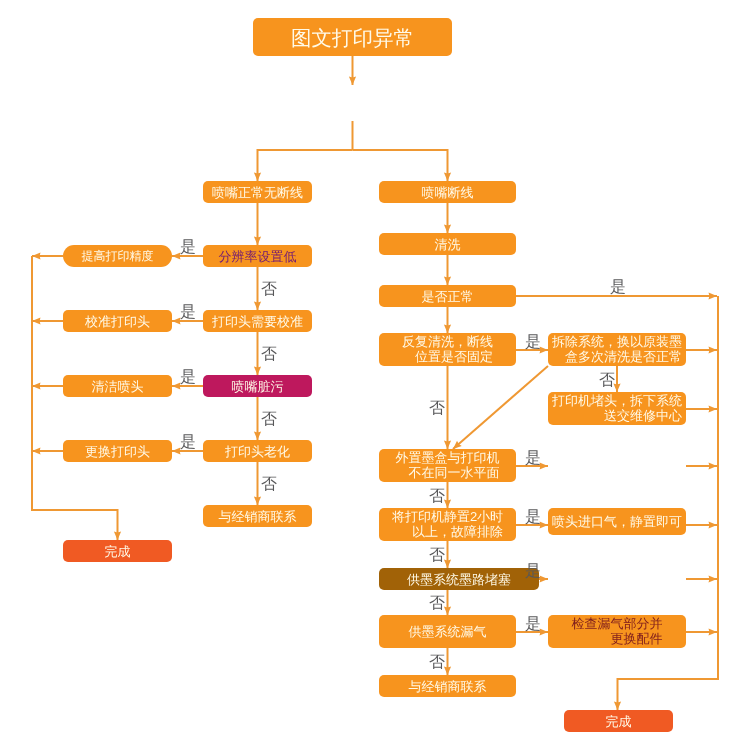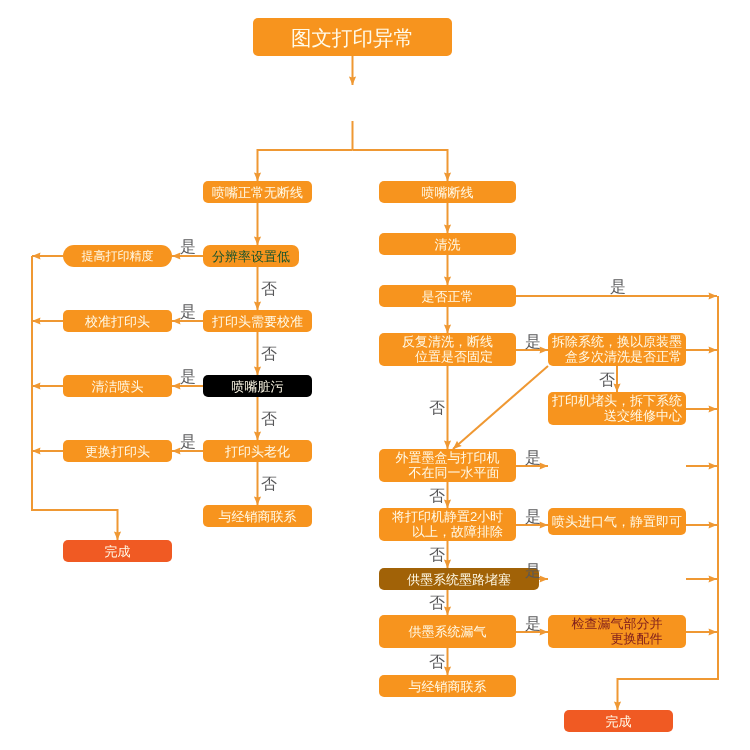--- a/index.html
+++ b/index.html
@@ -192,41 +192,41 @@
     <div class="node one" style="left: 253px; top: 18px; width: 199px; height: 38px; font-size: 20.5px; background: rgb(247, 148, 30); color: rgb(255, 250, 232);">
       <span class="txtblock">
       <span class="tl">图文打印异常</span>
       </span>
     </div>
     <div class="node one" style="left: 203px; top: 181px; width: 109px; height: 22px; font-size: 13px; background: rgb(247, 148, 30); color: rgb(255, 250, 232);">
       <span class="txtblock">
       <span class="tl">喷嘴正常无断线</span>
       </span>
     </div>
-    <div class="node one" style="left: 203px; top: 245px; width: 96px; height: 22px; font-size: 13px; background: rgb(247, 148, 30); color: #14532d; border-radius: 7px;">
+    <div class="node one" style="left: 203px; top: 245px; width: 109px; height: 22px; font-size: 13px; background: rgb(247, 148, 30); color: #701a75;">
       <span class="txtblock">
       <span class="tl">分辨率设置低</span>
       </span>
     </div>
     <div class="node one" style="left: 63px; top: 245px; width: 109px; height: 22px; font-size: 12px; background: rgb(247, 148, 30); color: rgb(255, 250, 232); border-radius: 11px;">
       <span class="txtblock">
       <span class="tl">提高打印精度</span>
       </span>
     </div>
     <div class="node one" style="left: 203px; top: 310px; width: 109px; height: 22px; font-size: 13px; background: rgb(247, 148, 30); color: rgb(255, 250, 232);">
       <span class="txtblock">
       <span class="tl">打印头需要校准</span>
       </span>
     </div>
     <div class="node one" style="left: 63px; top: 310px; width: 109px; height: 22px; font-size: 13px; background: rgb(247, 148, 30); color: rgb(255, 250, 232);">
       <span class="txtblock">
       <span class="tl">校准打印头</span>
       </span>
     </div>
-    <div class="node one" style="left: 203px; top: 375px; width: 109px; height: 22px; font-size: 13px; background: #000000; color: rgb(255, 250, 232);">
+    <div class="node one" style="left: 203px; top: 375px; width: 109px; height: 22px; font-size: 13px; background: #be185d; color: rgb(255, 250, 232);">
       <span class="txtblock">
       <span class="tl">喷嘴脏污</span>
       </span>
     </div>
     <div class="node one" style="left: 63px; top: 375px; width: 109px; height: 22px; font-size: 13px; background: rgb(247, 148, 30); color: rgb(255, 250, 232);">
       <span class="txtblock">
       <span class="tl">清洁喷头</span>
       </span>
     </div>
     <div class="node one" style="left: 203px; top: 440px; width: 109px; height: 22px; font-size: 13px; background: rgb(247, 148, 30); color: rgb(255, 250, 232);">

